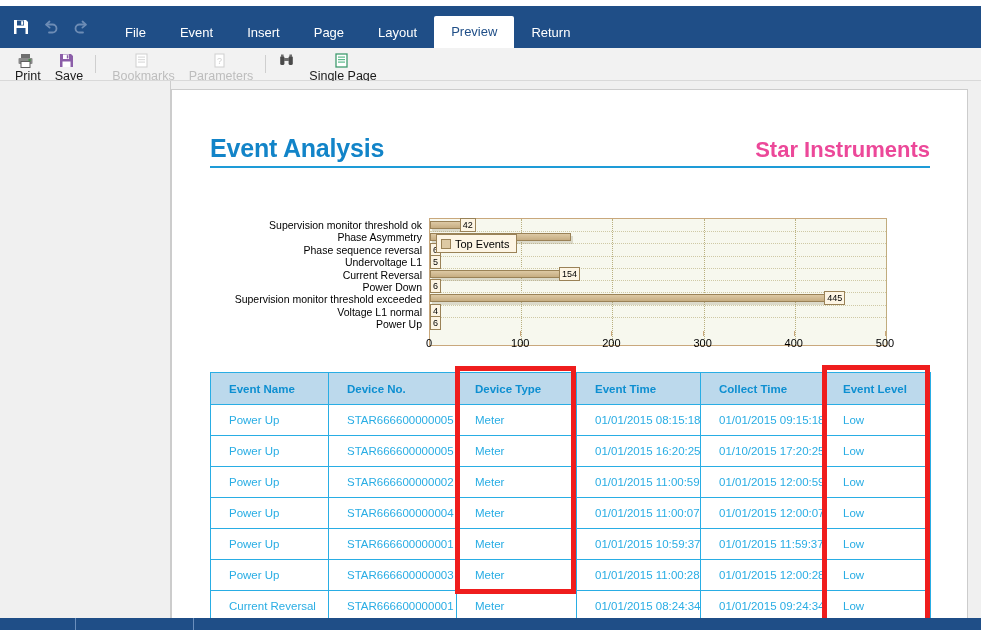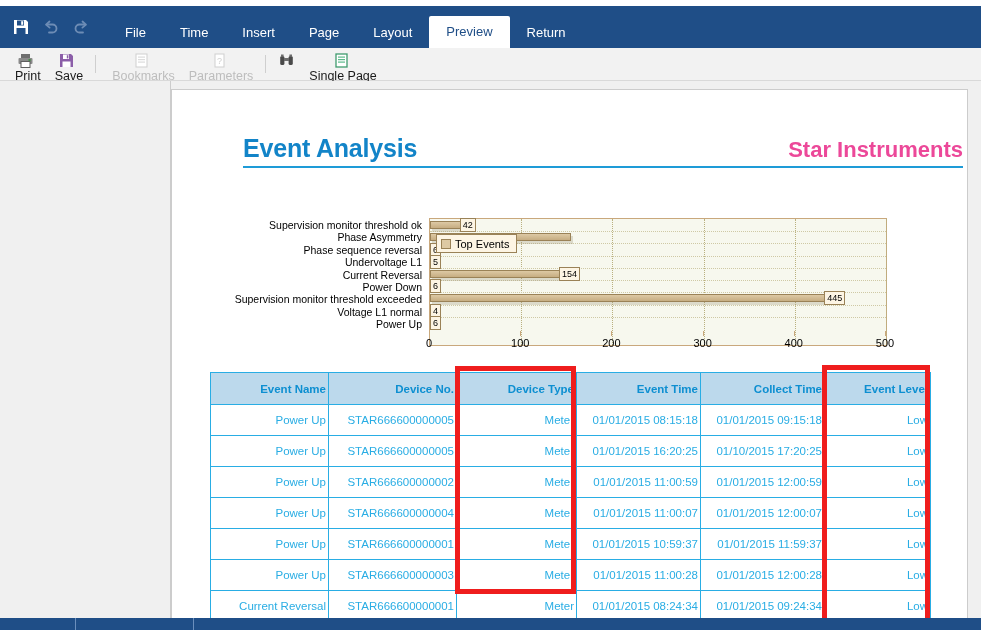--- a/index.html
+++ b/index.html
@@ -66,21 +66,21 @@
     background: #f0f0f0; border-right: 1px solid #cccccc;
   }
   .page {
     position: absolute; left: 171px; top: 8px; width: 797px; height: 529px;
     background: #ffffff; border: 1px solid #cccccc; border-bottom: none;
     overflow: hidden;
   }
   .page-inner { position: absolute; left: 0; top: 0; width: 797px; height: 529px; }
 
   
-  .rep-head { position: absolute; left: 38px; top: 44px; width: 720px; margin-left: 33px; }
+  .rep-head { position: absolute; left: 38px; top: 44px; width: 720px; }
   .rep-title-row { display: flex; justify-content: space-between; align-items: flex-end; }
   .rep-title {
     font-size: 25px; font-weight: bold; color: #1284c8; letter-spacing: -0.2px;
   }
   .rep-company {
     font-size: 22px; font-weight: bold; color: #ec4899;
   }
   .rep-rule { height: 2px; background: #1e9bd7; margin-top: 3px; width: 720px; }
   .rep-sub-row {
     display: flex; justify-content: space-between; margin-top: 7px;
@@ -141,22 +141,22 @@
   .tick { position: absolute; top: 0; width: 0; height: 5px; border-left: 1px solid #c9a87c; }
   .tickl {
     position: absolute; top: 6px; font-size: 11px; color: #000;
     transform: translateX(-50%); white-space: nowrap;
   }
 
   
   .tbl-wrap { position: absolute; left: 38px; top: 282px; width: 720px; }
   table.report { border-collapse: collapse; width: 720px; table-layout: fixed; }
   table.report th, table.report td {
-    border: 1px solid #29ade4; text-align: right; color: #29ade4;
-    font-size: 11.5px; height: 31px; padding: 0 2px; overflow: hidden;
+    border: 1px solid #29ade4; text-align: left; color: #29ade4;
+    font-size: 11.5px; height: 31px; padding: 0 18px; overflow: hidden;
     white-space: nowrap;
   }
   table.report th {
     background: #bcd9ec; font-weight: bold; color: #0d8fd1; height: 32px;
   }
   table.report td { background: #ffffff; }
 
   .col0 { width: 118px; } .col1 { width: 128px; } .col2 { width: 120px; }
   .col3 { width: 124px; } .col4 { width: 124px; } .col5 { width: 106px; }
 
@@ -195,21 +195,21 @@
     </div>
     <div class="tb-ico">
       <svg width="18" height="18" viewBox="0 0 18 18">
         <path d="M12.5 6.5h-5a4 4 0 0 0 0 8H11" stroke="#6d8cb5" stroke-width="1.8" fill="none" stroke-linecap="round"></path>
         <path d="M10.5 3.5 14 6.6l-3.6 3" stroke="#6d8cb5" stroke-width="1.8" fill="none" stroke-linecap="round" stroke-linejoin="round"></path>
       </svg>
     </div>
   </div>
   <div class="menu">
     <div class="menu-item">File</div>
-    <div class="menu-item">Time</div>
+    <div class="menu-item">Event</div>
     <div class="menu-item">Insert</div>
     <div class="menu-item">Page</div>
     <div class="menu-item">Layout</div>
     <div class="menu-item active">Preview</div>
     <div class="menu-item">Return</div>
   </div>
 </div>
 
 <div class="toolbar">
 

